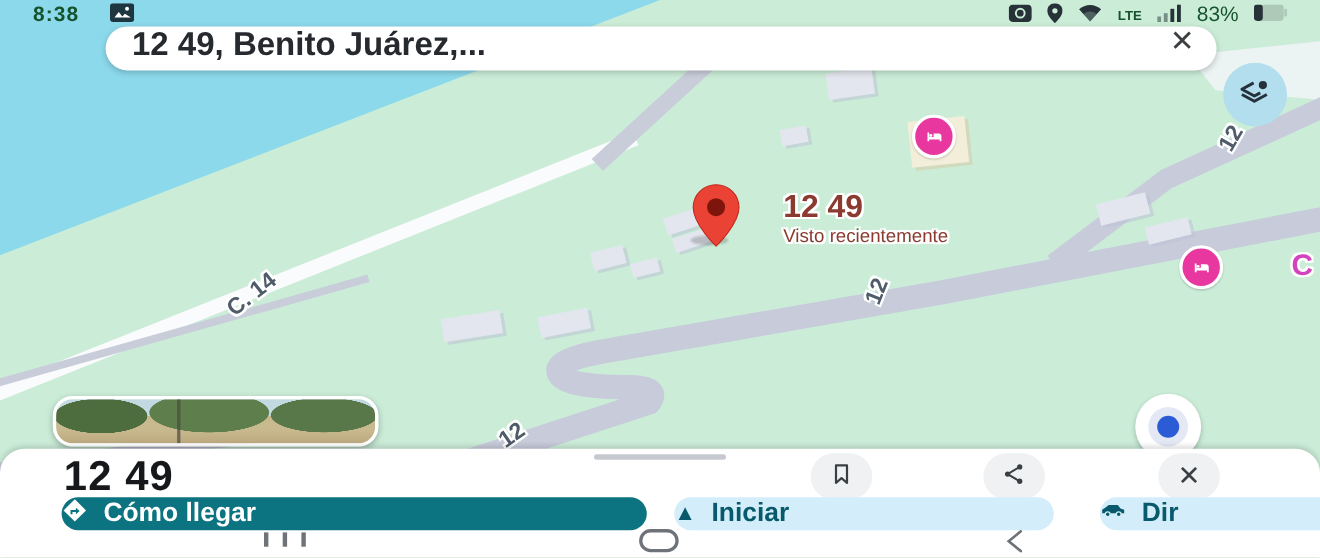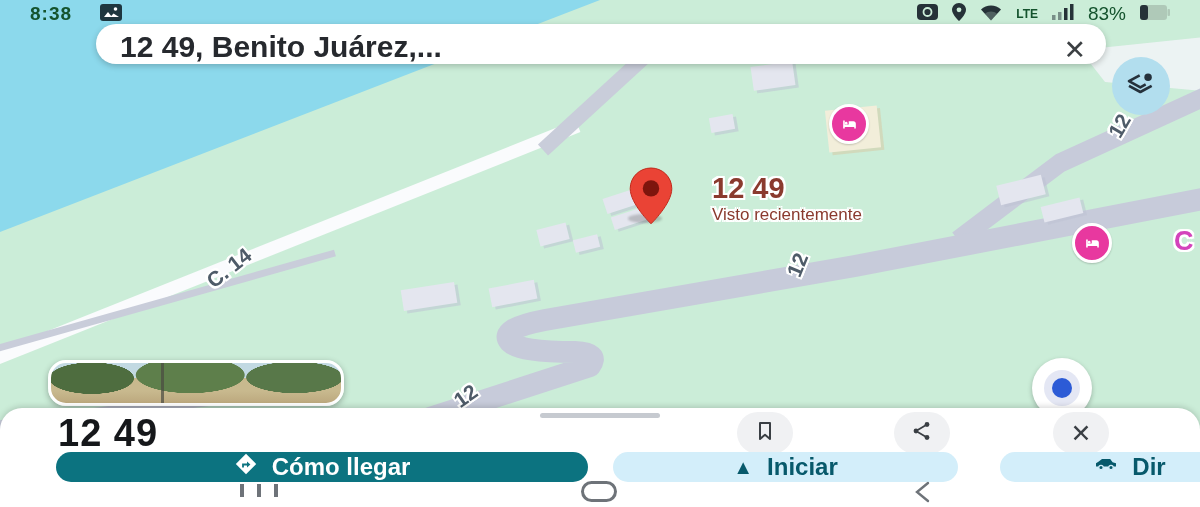--- a/index.html
+++ b/index.html
@@ -28,21 +28,21 @@
     display:flex;justify-content:space-between;align-items:center;
     padding:0 30px;box-sizing:border-box;color:#14532d;}
   .sb-left,.sb-right{display:flex;align-items:center;gap:14px;}
   .sb-left{gap:28px;}
   .sb-time{font-size:19px;font-weight:700;letter-spacing:1px;}
   .sb-pct{font-size:19px;font-weight:400;}
   .sb-net{font-size:12px;font-weight:700;line-height:1;}
 
   
   .search{position:absolute;left:96px;top:24px;width:1010px;height:40px;border-radius:21px;
-    background:#fff;box-shadow:0 2px 6px rgba(0,0,0,.22);display:flex;align-items:flex-end;
+    background:#fff;box-shadow:0 2px 6px rgba(0,0,0,.22);display:flex;align-items:flex-start;
     padding:0 20px 0 24px;box-sizing:border-box;}
   .search-text{flex:1;font-size:30px;font-weight:700;color:#26292E;white-space:nowrap;
     overflow:hidden;}
   .search-x{font-size:27px;color:#3C4043;line-height:1;padding-left:10px;cursor:pointer;}
 
   
   .layers-btn{position:absolute;left:1112px;top:57px;width:58px;height:58px;border-radius:50%;
     background:#B2DEEE;display:flex;align-items:center;justify-content:center;}
   .streetview{position:absolute;left:48px;top:360px;width:290px;height:40px;border-radius:18px;
     border:3px solid #fff;box-shadow:0 2px 6px rgba(0,0,0,.3);overflow:hidden;
@@ -69,21 +69,21 @@
     border-radius:22px 22px 0 0;box-shadow:0 -1px 6px rgba(0,0,0,.18);}
   .handle{position:absolute;left:540px;top:5px;width:120px;height:5px;border-radius:3px;
     background:#C6CAD0;}
   .sheet-title{position:absolute;left:58px;top:4px;font-size:38px;font-weight:700;
     color:#16181B;letter-spacing:1px;}
   .chip{position:absolute;top:412px;width:56px;height:42px;border-radius:22px;background:#F0F1F3;
     display:flex;align-items:center;justify-content:center;cursor:pointer;}
   .chip.c1{left:737px;} .chip.c2{left:894px;} .chip.c3{left:1053px;}
   .chip .x{font-size:25px;color:#3A3F44;line-height:1;}
   .btn{position:absolute;top:452px;height:30px;border-radius:16px;display:flex;
-    align-items:center;justify-content:center;gap:14px;font-size:24px;font-weight:700;
+    align-items:center;justify-content:flex-start;gap:14px;font-size:24px;font-weight:700;
     cursor:pointer;white-space:nowrap;}
   .btn.primary{left:56px;width:532px;background:#0C7380;color:#fff;}
   .btn.light{background:#D3EEFA;color:#07596B;}
   .btn.b2{left:613px;width:345px;}
   .btn.b3{left:1000px;width:260px;}
   .tri{font-size:20px;line-height:1;}
 
   
   .nav-recents{position:absolute;left:240px;top:484px;display:flex;gap:13px;}
   .nav-recents i{display:block;width:4px;height:13px;background:#6E7379;}

